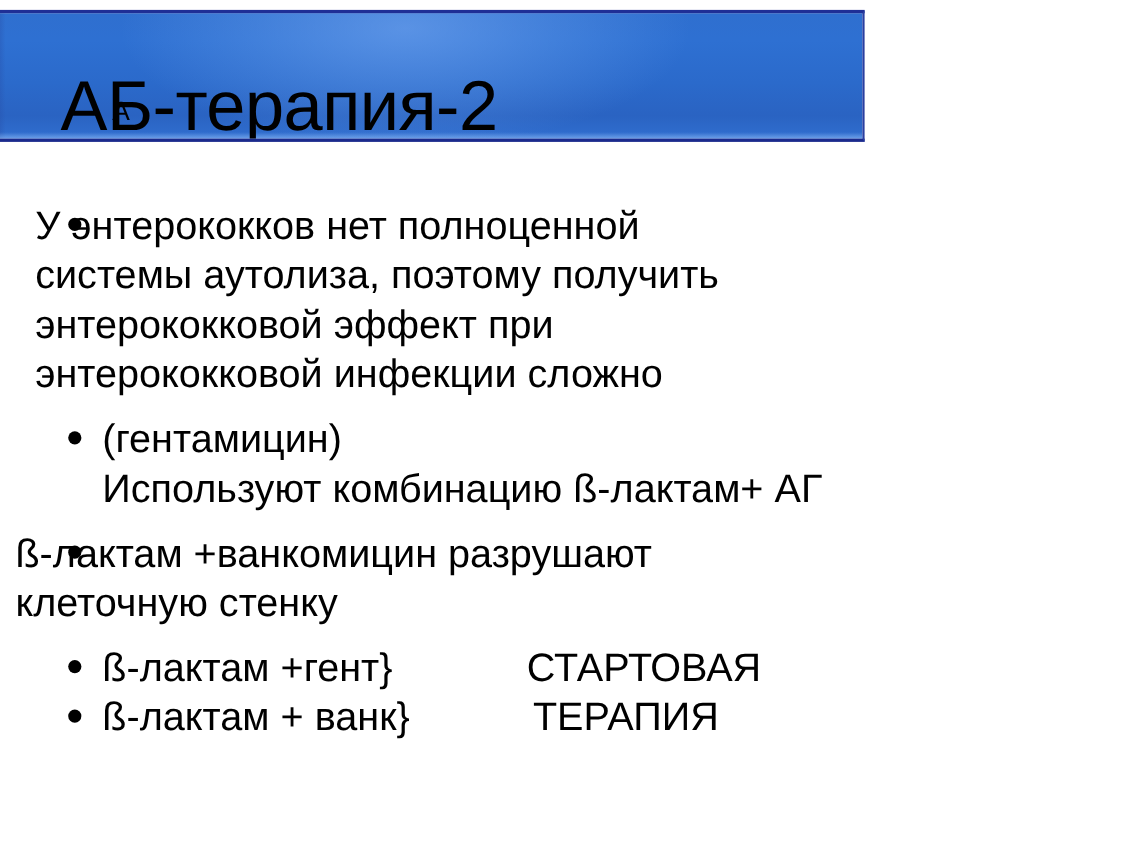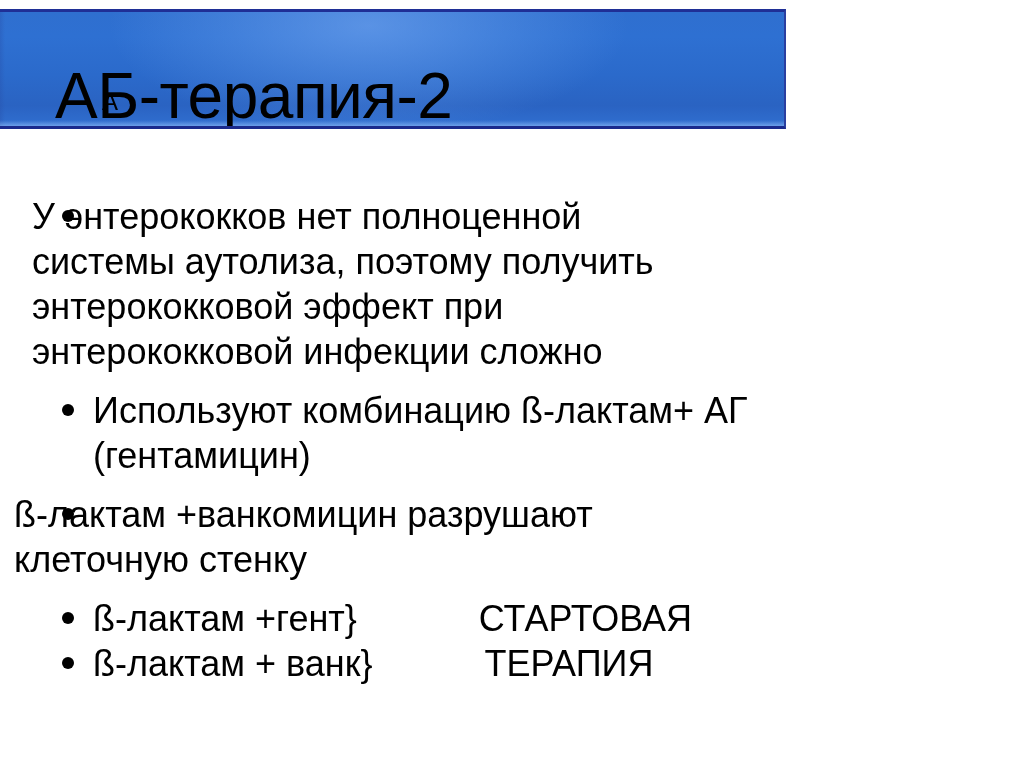--- a/index.html
+++ b/index.html
@@ -115,21 +115,21 @@
     color: #000000;
     white-space: pre-wrap;
   }
   .tabbed {
     display: inline-block;
   }
   .tab-gap-1 { width: 122px; display: inline-block; }
   .tab-gap-2 { width: 112px; display: inline-block; }
 
   
-  #row-0 { margin-top: 12px; padding-left: 32px; }
+  #row-0 { margin-top: 0px; padding-left: 32px; }
   #row-0 .bullet-dot { top: 16px; }
   #row-1 { margin-top: 14px; }
   #row-1 .bullet-dot { top: 16px; }
   #row-2 { margin-top: 14px; padding-left: 14px; }
   #row-2 .bullet-dot { top: 16px; }
   #row-3 { margin-top: 14px; }
   #row-3 .bullet-dot { top: 16px; }
   #row-4 { }
   #row-4 .bullet-dot { top: 16px; }
 </style>
@@ -150,22 +150,22 @@
     <div class="bullet-row" id="row-0">
       <span class="bullet-dot"></span>
       <span class="bullet-text">У энтерококков нет полноценной</span>
       <span class="bullet-text">системы аутолиза, поэтому получить</span>
       <span class="bullet-text">энтерококковой эффект при</span>
       <span class="bullet-text">энтерококковой инфекции сложно</span>
     </div>
 
     <div class="bullet-row" id="row-1">
       <span class="bullet-dot"></span>
+      <span class="bullet-text">(гентамицин)</span>
       <span class="bullet-text">Используют комбинацию ß-лактам+ АГ</span>
-      <span class="bullet-text">(гентамицин)</span>
     </div>
 
     <div class="bullet-row" id="row-2">
       <span class="bullet-dot"></span>
       <span class="bullet-text">ß-лактам +ванкомицин разрушают</span>
       <span class="bullet-text">клеточную стенку</span>
     </div>
 
     <div class="bullet-row" id="row-3">
       <span class="bullet-dot"></span>

